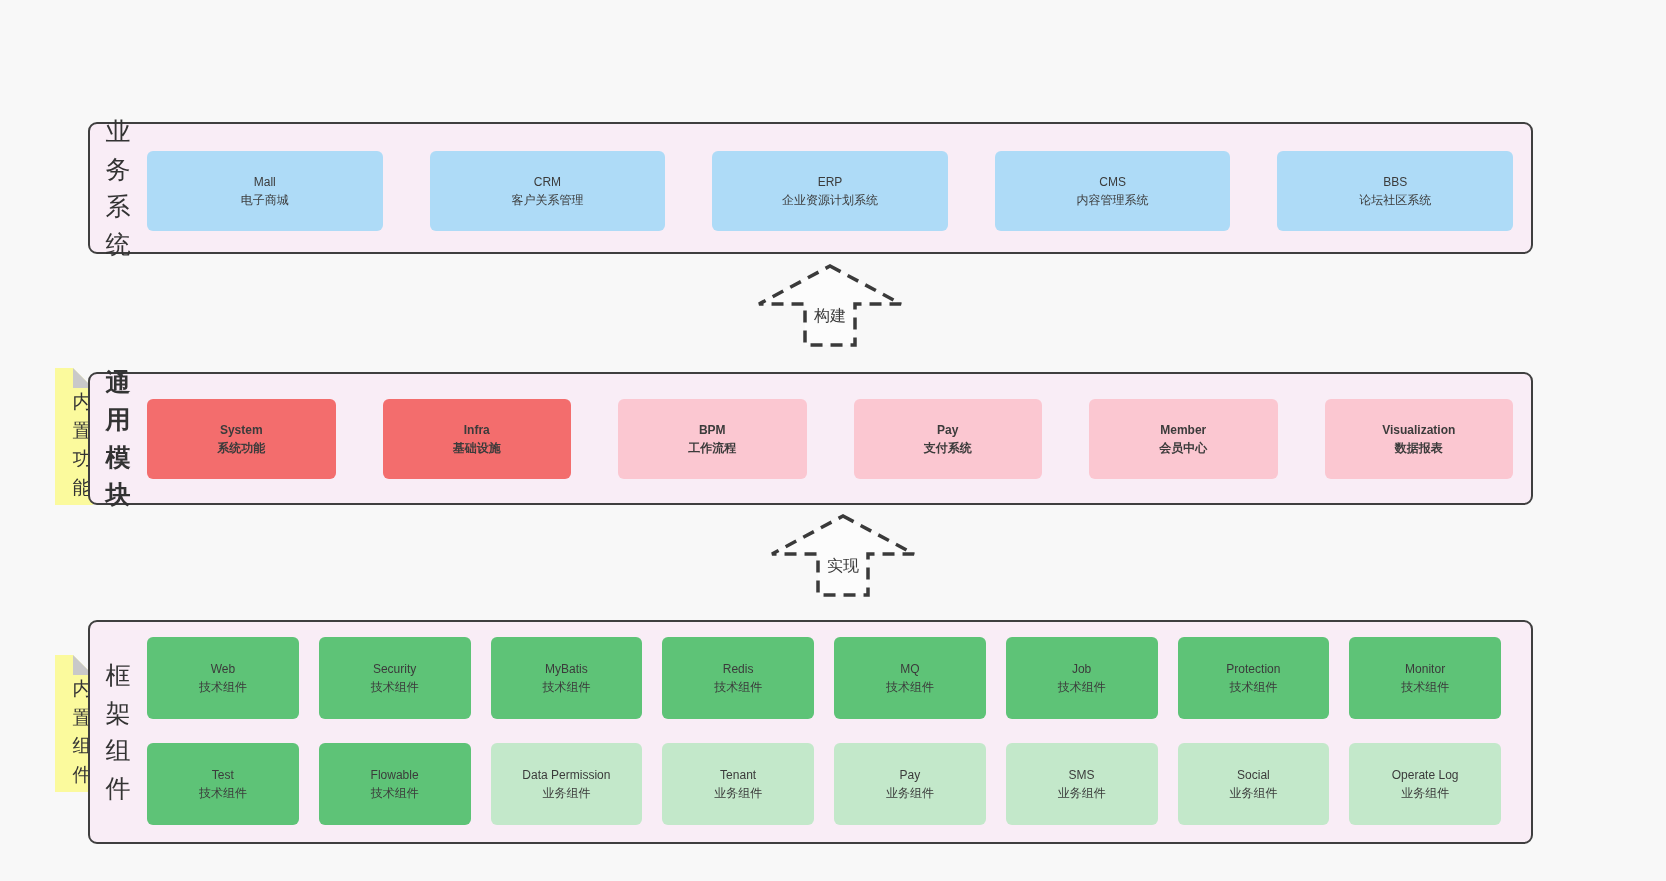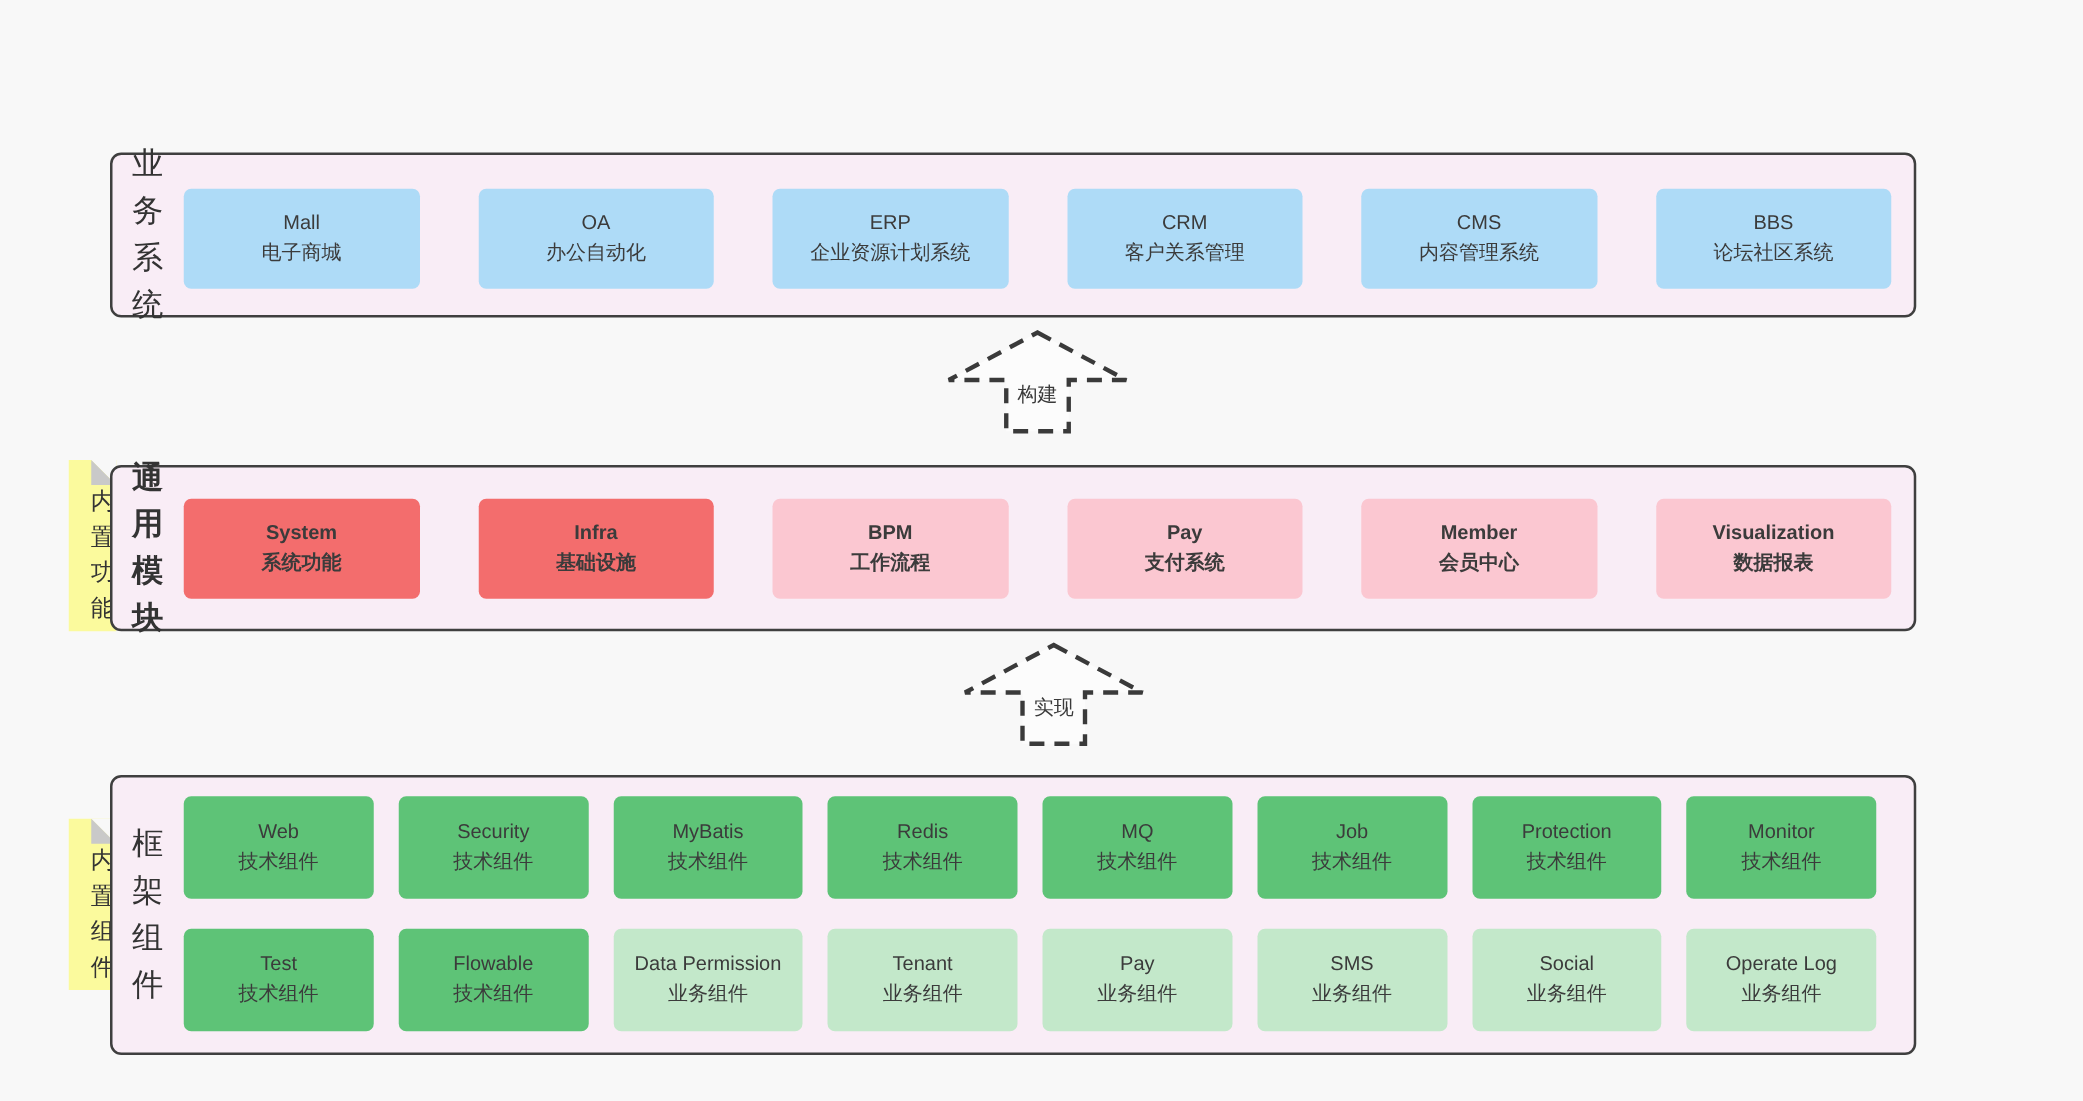--- a/index.html
+++ b/index.html
@@ -24,21 +24,21 @@
     width:1.05em;word-break:break-all;line-height:1.5;
     font-size:25px;text-align:center;color:#333;
   }
   .boxzone{
     position:absolute;left:57px;right:18px;
     display:flex;gap:47px;
   }
   .box{
     flex:1;height:80px;border-radius:6px;
     display:flex;flex-direction:column;justify-content:center;
-    text-align:center;font-size:16px;line-height:1.5;
+    text-align:center;font-size:12px;line-height:1.5;
   }
   .blue{background:var(--blue,#aedbf7);}
   .red{background:var(--red,#f36d6d);}
   .pink{background:var(--pink,#fbc7d1);}
   .green{background:var(--green,#5ec377);}
   .lightgreen{background:var(--lightgreen,#c3e8ca);}
   .rows{
     position:absolute;left:57px;right:30px;top:15px;
     display:flex;flex-direction:column;gap:24px;
   }
@@ -79,30 +79,26 @@
 <div class="panel" style="top:122px;height:128px;">
   <div class="panel-label">
     <div class="vtext">业务系统</div>
   </div>
   <div class="boxzone" style="top:27px;">
     <div class="box blue">
       <div>Mall</div>
       <div>电子商城</div>
     </div>
     <div class="box blue">
-      <div>OA</div>
-      <div>办公自动化</div>
+      <div>CRM</div>
+      <div>客户关系管理</div>
     </div>
     <div class="box blue">
       <div>ERP</div>
       <div>企业资源计划系统</div>
-    </div>
-    <div class="box blue">
-      <div>CRM</div>
-      <div>客户关系管理</div>
     </div>
     <div class="box blue">
       <div>CMS</div>
       <div>内容管理系统</div>
     </div>
     <div class="box blue">
       <div>BBS</div>
       <div>论坛社区系统</div>
     </div>
   </div>

